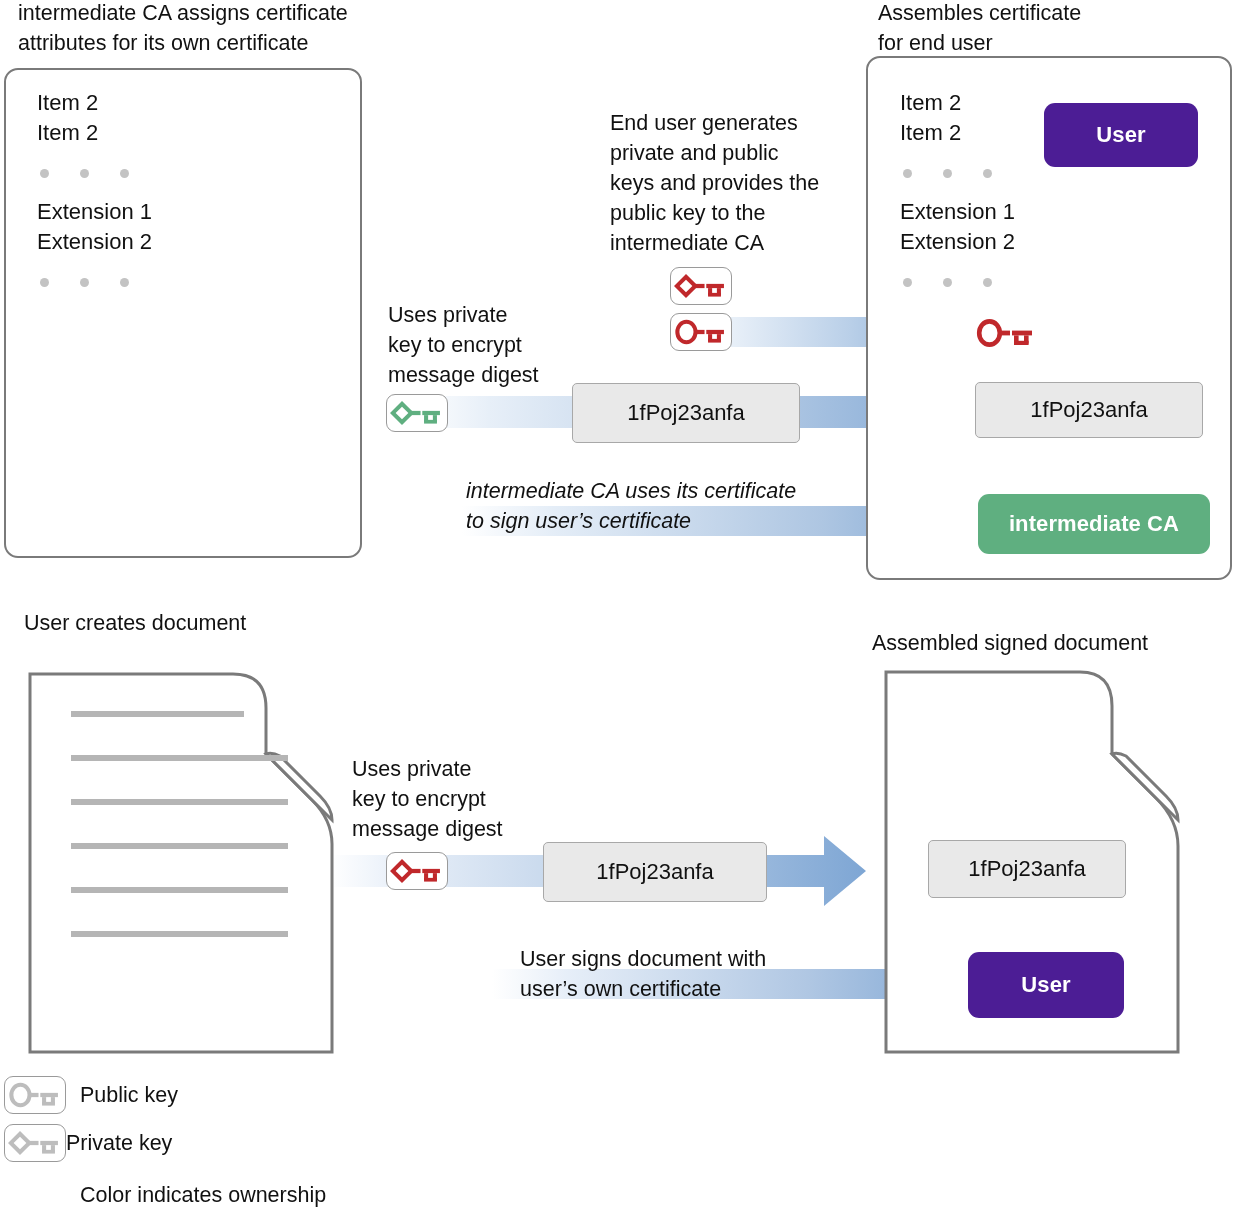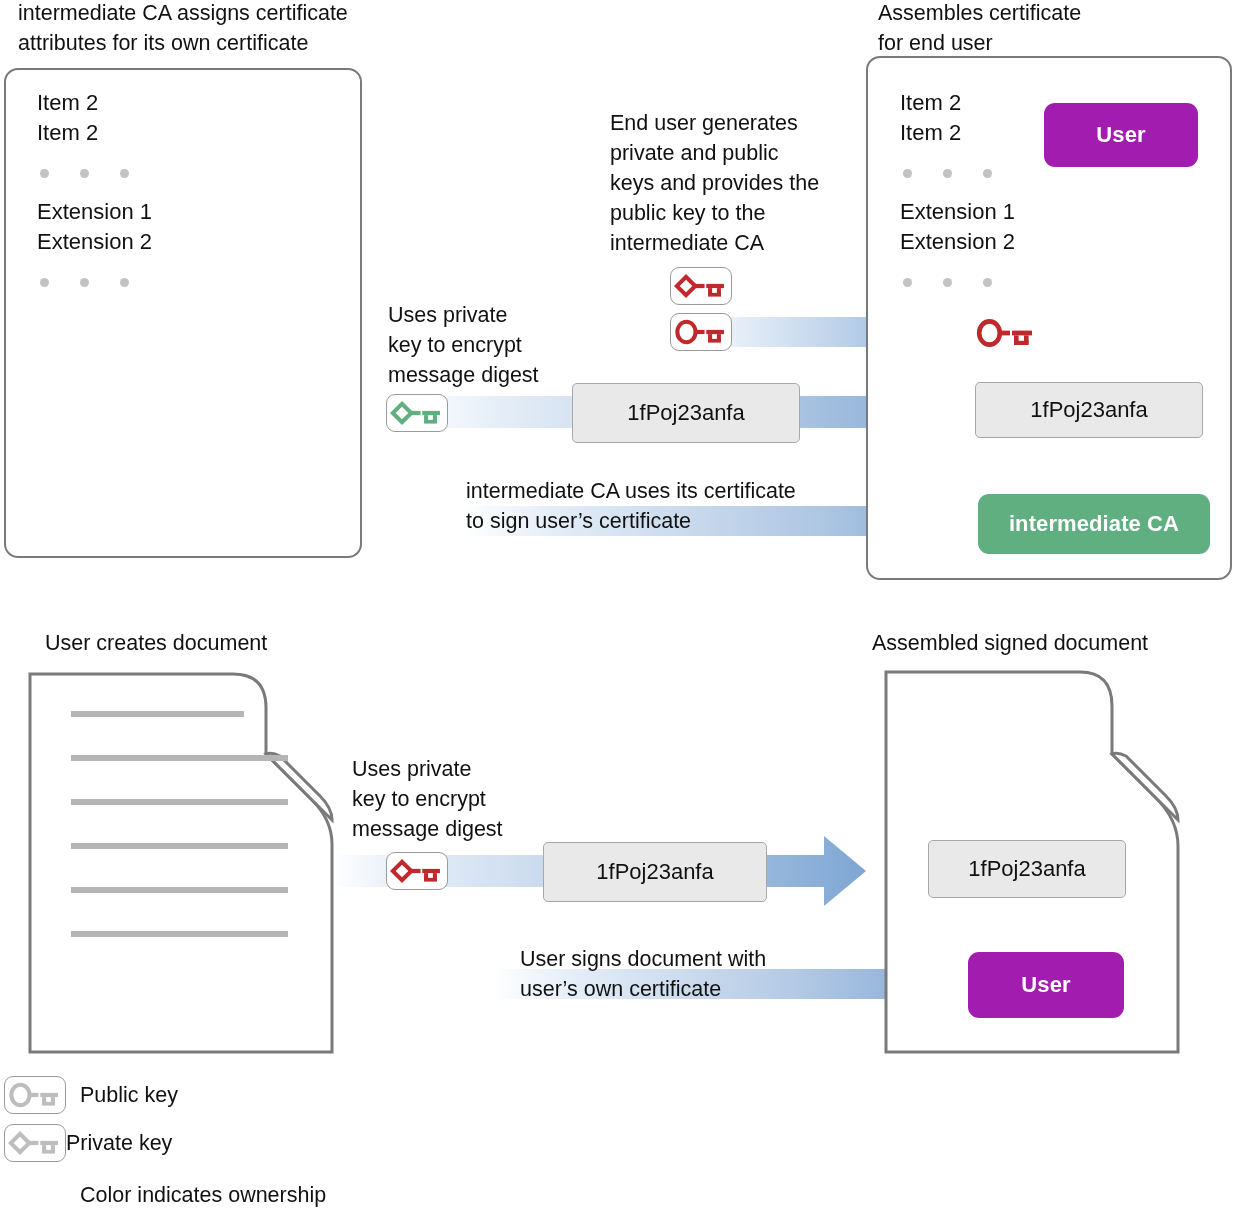--- a/index.html
+++ b/index.html
@@ -61,21 +61,21 @@
   
   .badge{
     border-radius:11px;
     display:flex;align-items:center;justify-content:center;
     color:#ffffff;
     font-weight:bold;
     font-size:22px;
     letter-spacing:.1px;
     box-sizing:border-box;
   }
-  .badge-user{background:#a21caf;}
+  .badge-user{background:#4c1d95;}
   .badge-ca{background:#5faf80;}
 
   
   .digest{
     background:#e9e9e9;
     border:1.6px solid #a8a8a8;
     border-radius:5px;
     display:flex;align-items:center;justify-content:center;
     font-size:22px;
     color:#111111;
@@ -233,21 +233,21 @@
   <div class="abs note z-top" style="left:610px;top:108px;width:250px;">End user generates
 private and public
 keys and provides the
 public key to the
 intermediate CA</div>
 
   <div class="abs note z-top" style="left:388px;top:300px;width:230px;">Uses private
 key to encrypt
 message digest</div>
 
-  <div class="abs note z-top" style="left:466px;top:476px;width:400px;">intermediate CA uses its certificate
+  <div class="abs note z-top" style="left:466px;top:476px;width:400px;font-style:italic;">intermediate CA uses its certificate
 to sign user’s certificate</div>
 
   <div class="abs keychip z-mid" style="left:670px;top:267px;width:62px;height:38px;">
     <svg width="54" height="30" viewBox="0 0 60 34">
       <g fill="none" stroke="#c0282b" stroke-width="4.6">
         <rect x="5.6" y="9.6" width="14.8" height="14.8" transform="rotate(45 13 17)"></rect>
       </g>
       <rect x="23" y="14.6" width="11" height="4.8" fill="#c0282b"></rect>
       <rect x="36" y="14.6" width="20" height="4.8" fill="#c0282b"></rect>
       <rect x="38" y="19.4" width="4.6" height="8.2" fill="#c0282b"></rect>
@@ -277,21 +277,21 @@
       <rect x="23" y="14.6" width="11" height="4.8" fill="#5faf80"></rect>
       <rect x="36" y="14.6" width="20" height="4.8" fill="#5faf80"></rect>
       <rect x="38" y="19.4" width="4.6" height="8.2" fill="#5faf80"></rect>
       <rect x="48" y="19.4" width="4.6" height="8.2" fill="#5faf80"></rect>
       <rect x="38" y="24.8" width="14.6" height="4.2" fill="#5faf80"></rect>
     </svg>
   </div>
 
   <div class="abs digest z-mid" style="left:572px;top:383px;width:228px;height:60px;">1fPoj23anfa</div>
 
-  <div class="abs caption z-top" style="left:24px;top:628px;width:400px;margin-left:21px;">User creates document</div>
+  <div class="abs caption z-top" style="left:24px;top:608px;width:400px;">User creates document</div>
 
   <svg class="abs z-low" style="left:28px;top:672px;width:306px;height:382px;" viewBox="0 0 306 382">
     <path d="M 2 2 L 205 2 Q 238 2 238 36 L 238 82 L 284 128 Q 304 148 304 172 L 304 380 L 2 380 Z" fill="#ffffff" stroke="#7a7a7a" stroke-width="3"></path>
     <path d="M 238 82 L 304 148 Q 304 136 292 124 L 252 84 Q 244 80 238 82 Z" fill="#ffffff" stroke="#7a7a7a" stroke-width="3"></path>
     <g stroke="#b5b5b5" stroke-width="6" stroke-linecap="butt">
       <line x1="43" y1="42" x2="216" y2="42"></line>
       <line x1="43" y1="86" x2="260" y2="86"></line>
       <line x1="43" y1="130" x2="260" y2="130"></line>
       <line x1="43" y1="174" x2="260" y2="174"></line>
       <line x1="43" y1="218" x2="260" y2="218"></line>

